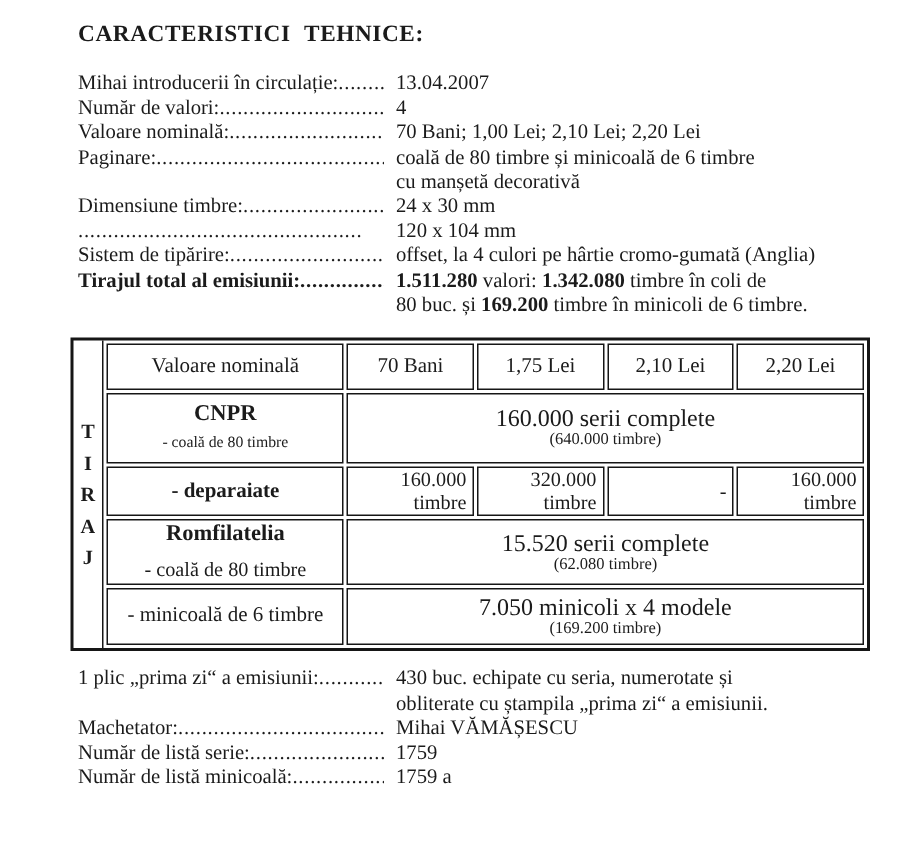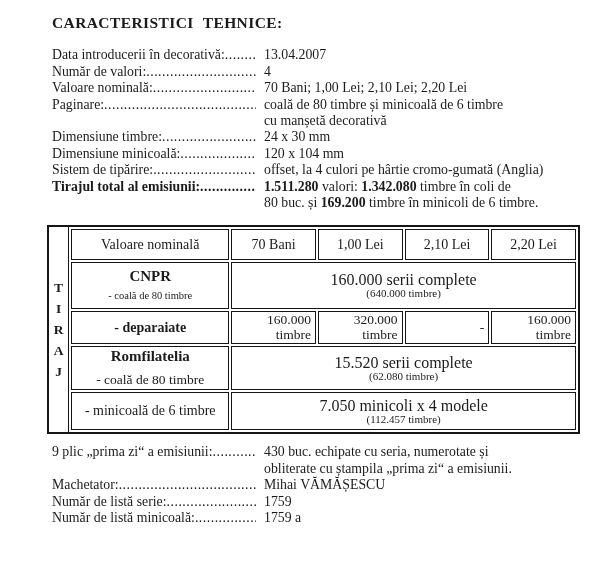--- a/index.html
+++ b/index.html
@@ -53,21 +53,21 @@
 </style>
 </head>
 <body>
 
 <div id="doc">
   <h1>CARACTERISTICI TEHNICE:</h1>
 
   <section id="top-specs" class="spec-list">
       <div class="srow">
         <div class="lbl">
-          <span>Data introducerii în decorativă:</span>
+          <span>Mihai introducerii în circulație:</span>
           <span class="dots">................................................</span>
         </div>
         <div class="val">
           <div><span>13.04.2007</span></div>
         </div>
       </div>
       <div class="srow">
         <div class="lbl">
           <span>Număr de valori:</span>
           <span class="dots"> ................................................</span>
@@ -99,21 +99,20 @@
         <div class="lbl">
           <span>Dimensiune timbre:</span>
           <span class="dots"> ................................................</span>
         </div>
         <div class="val">
           <div><span>24 x 30 mm</span></div>
         </div>
       </div>
       <div class="srow">
         <div class="lbl">
-          <span>Dimensiune minicoală:</span>
           <span class="dots"> ................................................</span>
         </div>
         <div class="val">
           <div><span>120 x 104 mm</span></div>
         </div>
       </div>
       <div class="srow">
         <div class="lbl">
           <span>Sistem de tipărire:</span>
           <span class="dots"> ................................................</span>
@@ -147,21 +146,21 @@
         <col style="width:158px">
           <col>
           <col>
           <col>
           <col>
       </colgroup>
       <tbody id="grid-body">
           <tr class="r-header">
             <td class="lab">Valoare nominală</td>
             <td>70 Bani</td>
-            <td>1,00 Lei</td>
+            <td>1,75 Lei</td>
             <td>2,10 Lei</td>
             <td>2,20 Lei</td>
           </tr>
           <tr class="r-cnpr">
             <td class="lab">
               <div class="cell-title">CNPR</div>
               <div class="sub-small">- coală de 80 timbre</div>
             </td>
             <td colspan="4">
               <div class="main-line">160.000 serii complete</div>
@@ -193,31 +192,31 @@
             </td>
             <td colspan="4">
               <div class="main-line">15.520 serii complete</div>
               <div class="note-line">(62.080 timbre)</div>
             </td>
           </tr>
           <tr class="r-mini">
             <td class="lab lab-normal">- minicoală de 6 timbre</td>
             <td colspan="4">
               <div class="main-line">7.050 minicoli x 4 modele</div>
-              <div class="note-line">(112.457 timbre)</div>
+              <div class="note-line">(169.200 timbre)</div>
             </td>
           </tr>
         </tbody>
     </table>
   </div>
 
   <section id="bottom-specs" class="spec-list bottom">
       <div class="srow">
         <div class="lbl">
-          <span>9 plic „prima zi“ a emisiunii:</span>
+          <span>1 plic „prima zi“ a emisiunii:</span>
           <span class="dots"> ................................................</span>
         </div>
         <div class="val">
           <div><span>430 buc. echipate cu seria, numerotate și</span></div>
           <div><span>obliterate cu ștampila „prima zi“ a emisiunii.</span></div>
         </div>
       </div>
       <div class="srow">
         <div class="lbl">
           <span>Machetator:</span>

